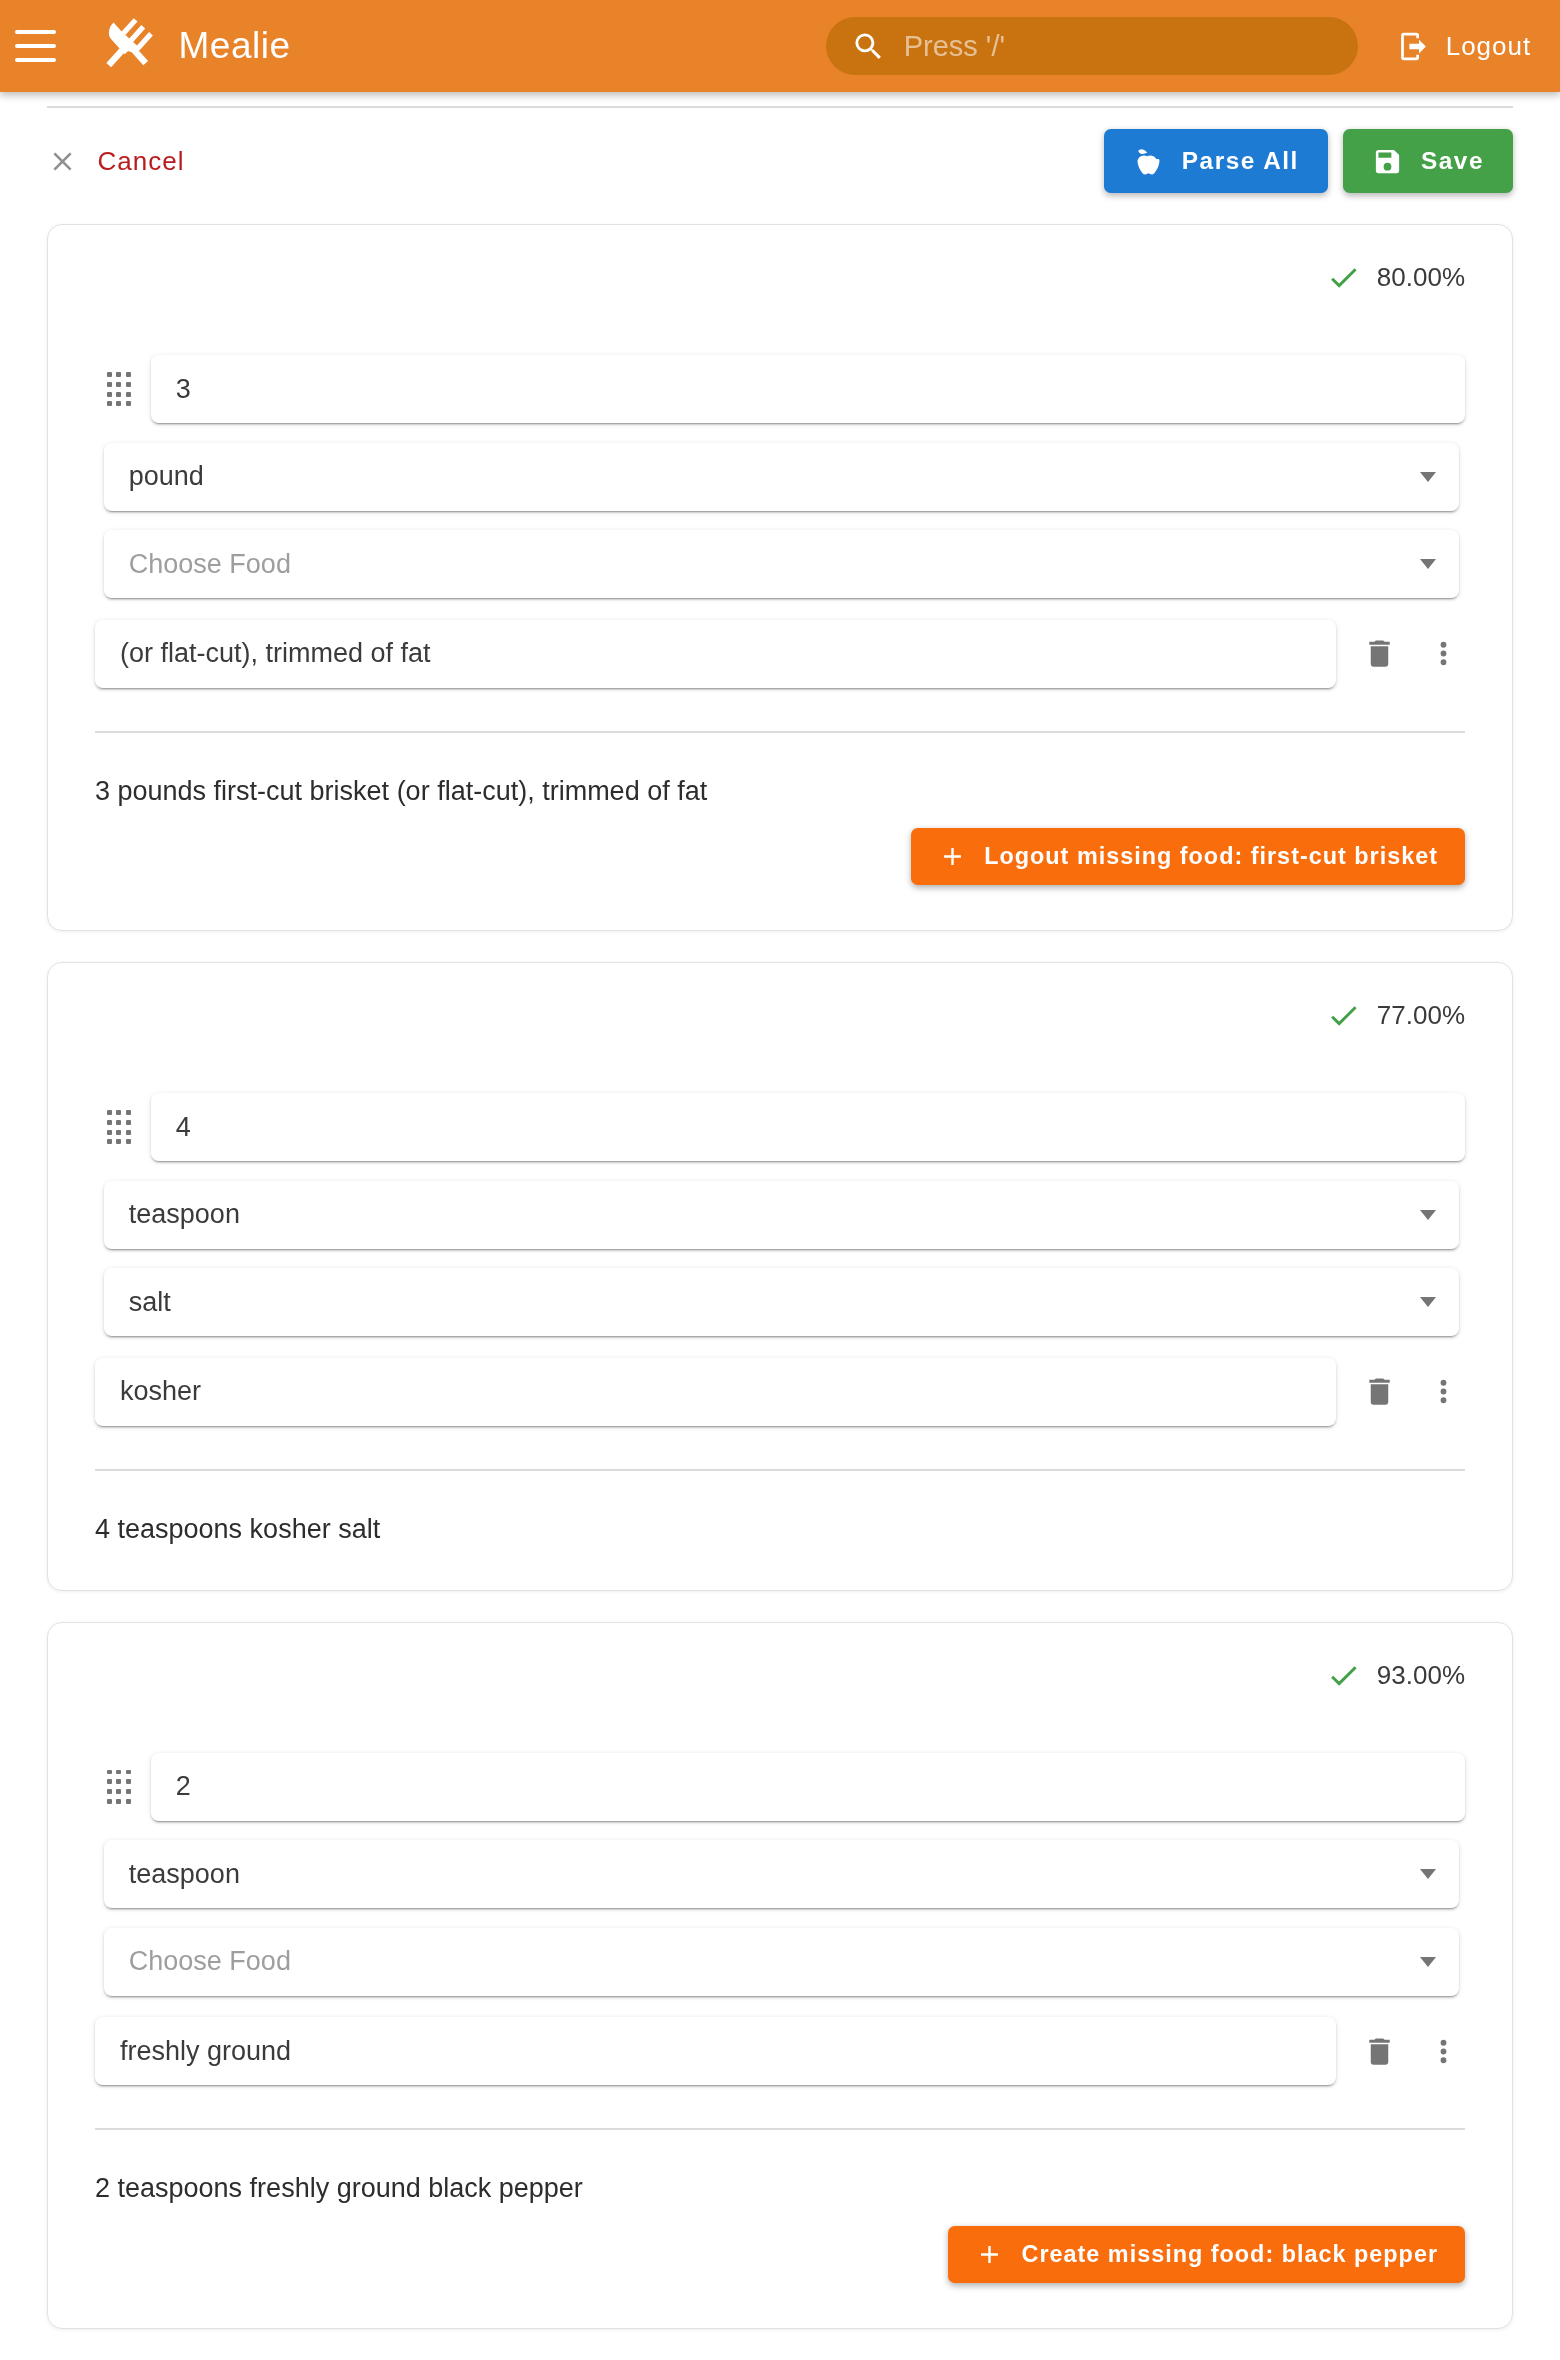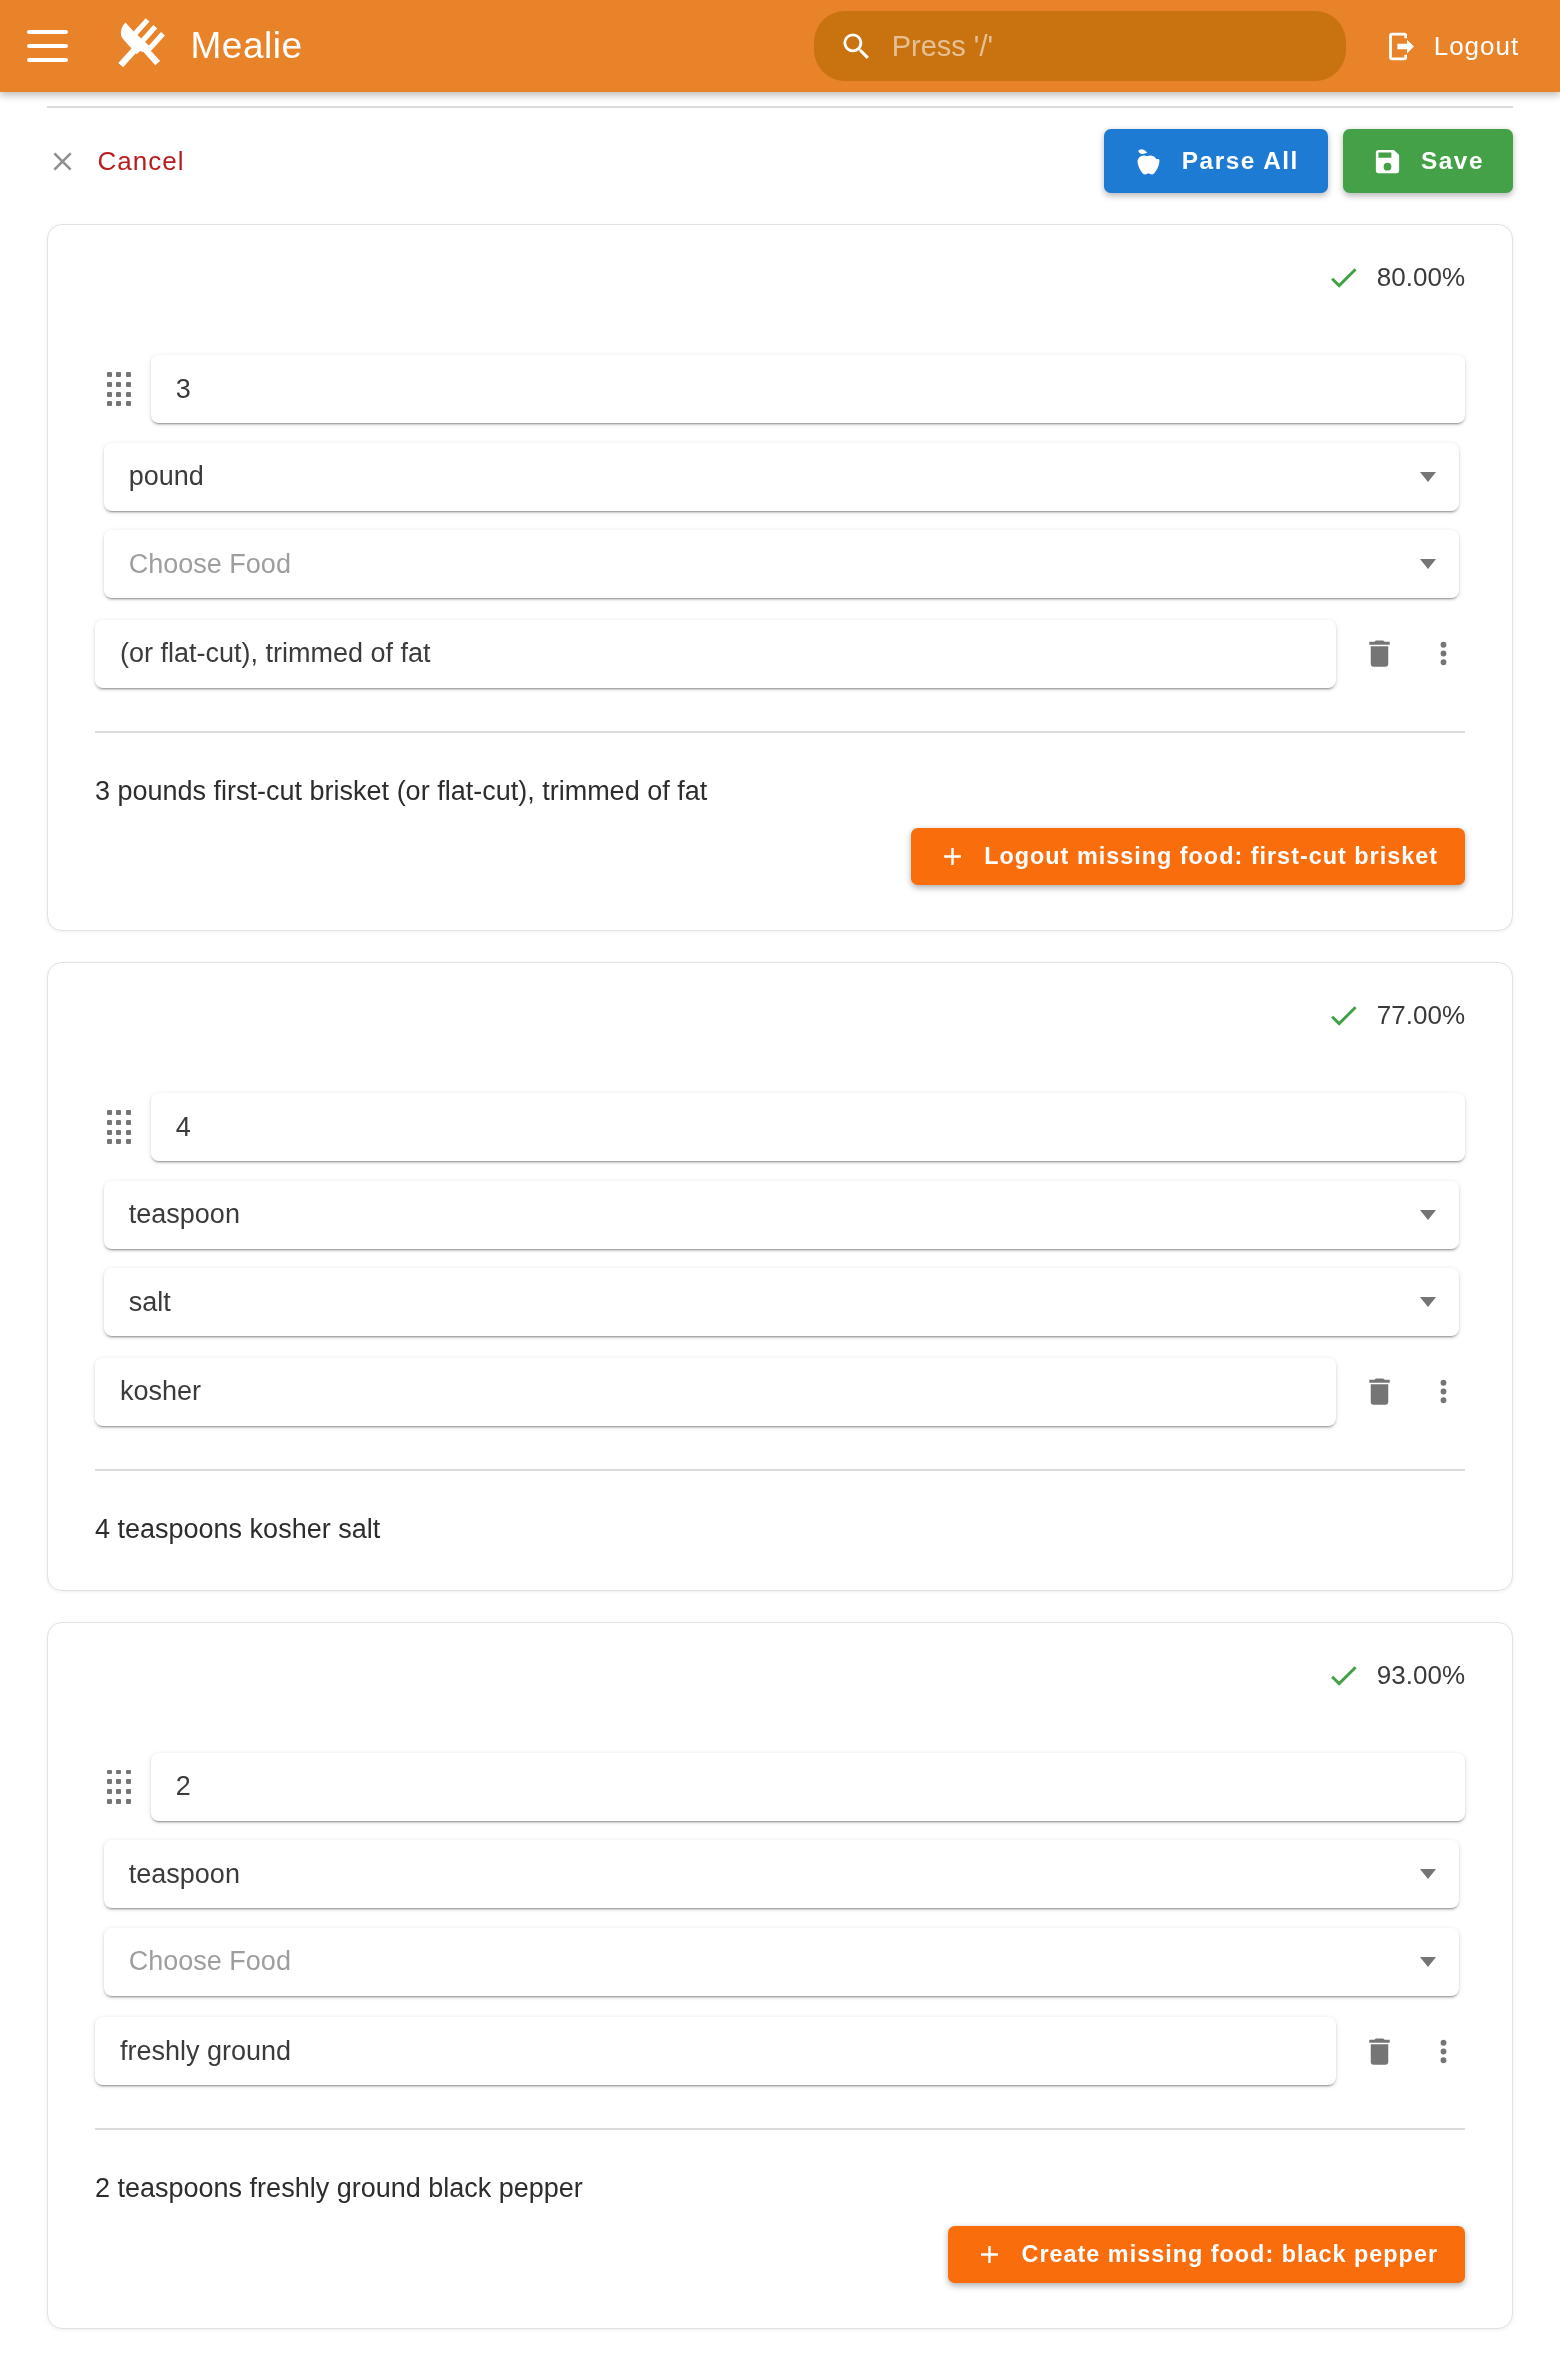--- a/index.html
+++ b/index.html
@@ -8,30 +8,30 @@
     width:1560px; height:2360px; overflow:hidden;
     background:#ffffff;
     font-family:"Liberation Sans","DejaVu Sans",sans-serif;
     color:#3b3b3b;
   }
   svg { display:block; }
 
   
   .appbar {
     height:92px; background:var(--brand-orange,#E8832A);
-    display:flex; align-items:center; padding:0 27px;
+    display:flex; align-items:center; padding:0 15px;
     box-shadow:0 2.9px 7.8px rgba(0,0,0,.28);
     position:relative; z-index:5;
   }
   .hamburger { width:41px; height:33px; display:flex; flex-direction:column; justify-content:space-between; cursor:pointer; }
   .hamburger i { display:block; height:4.9px; border-radius:2.4px; background:#fff; }
   .logo { margin-left:39px; width:62px; height:62px; }
   .app-title { color:#fff; font-size:37px; font-weight:500; margin-left:21.5px; letter-spacing:0.5px; }
   .searchbar {
-    margin-left:auto; width:532px; height:70px; border-radius:31px;
+    margin-left:auto; width:532px; height:58px; border-radius:31px;
     background:var(--search-pill,#C87310);
     display:flex; align-items:center; padding:0 9.8px 0 25px; gap:17.6px;
   }
   .searchbar svg { width:35px; height:35px; }
   .search-placeholder { color:rgba(255,255,255,.55); font-size:29px; }
   .logout-btn { margin-left:33px; margin-right:7.8px; display:flex; align-items:center; gap:15.6px;
     background:none; border:none; color:#fff; font-size:26px; font-weight:400; letter-spacing:1px;
     font-family:inherit; cursor:pointer; }
   .logout-btn svg { width:33px; height:33px; }
 

